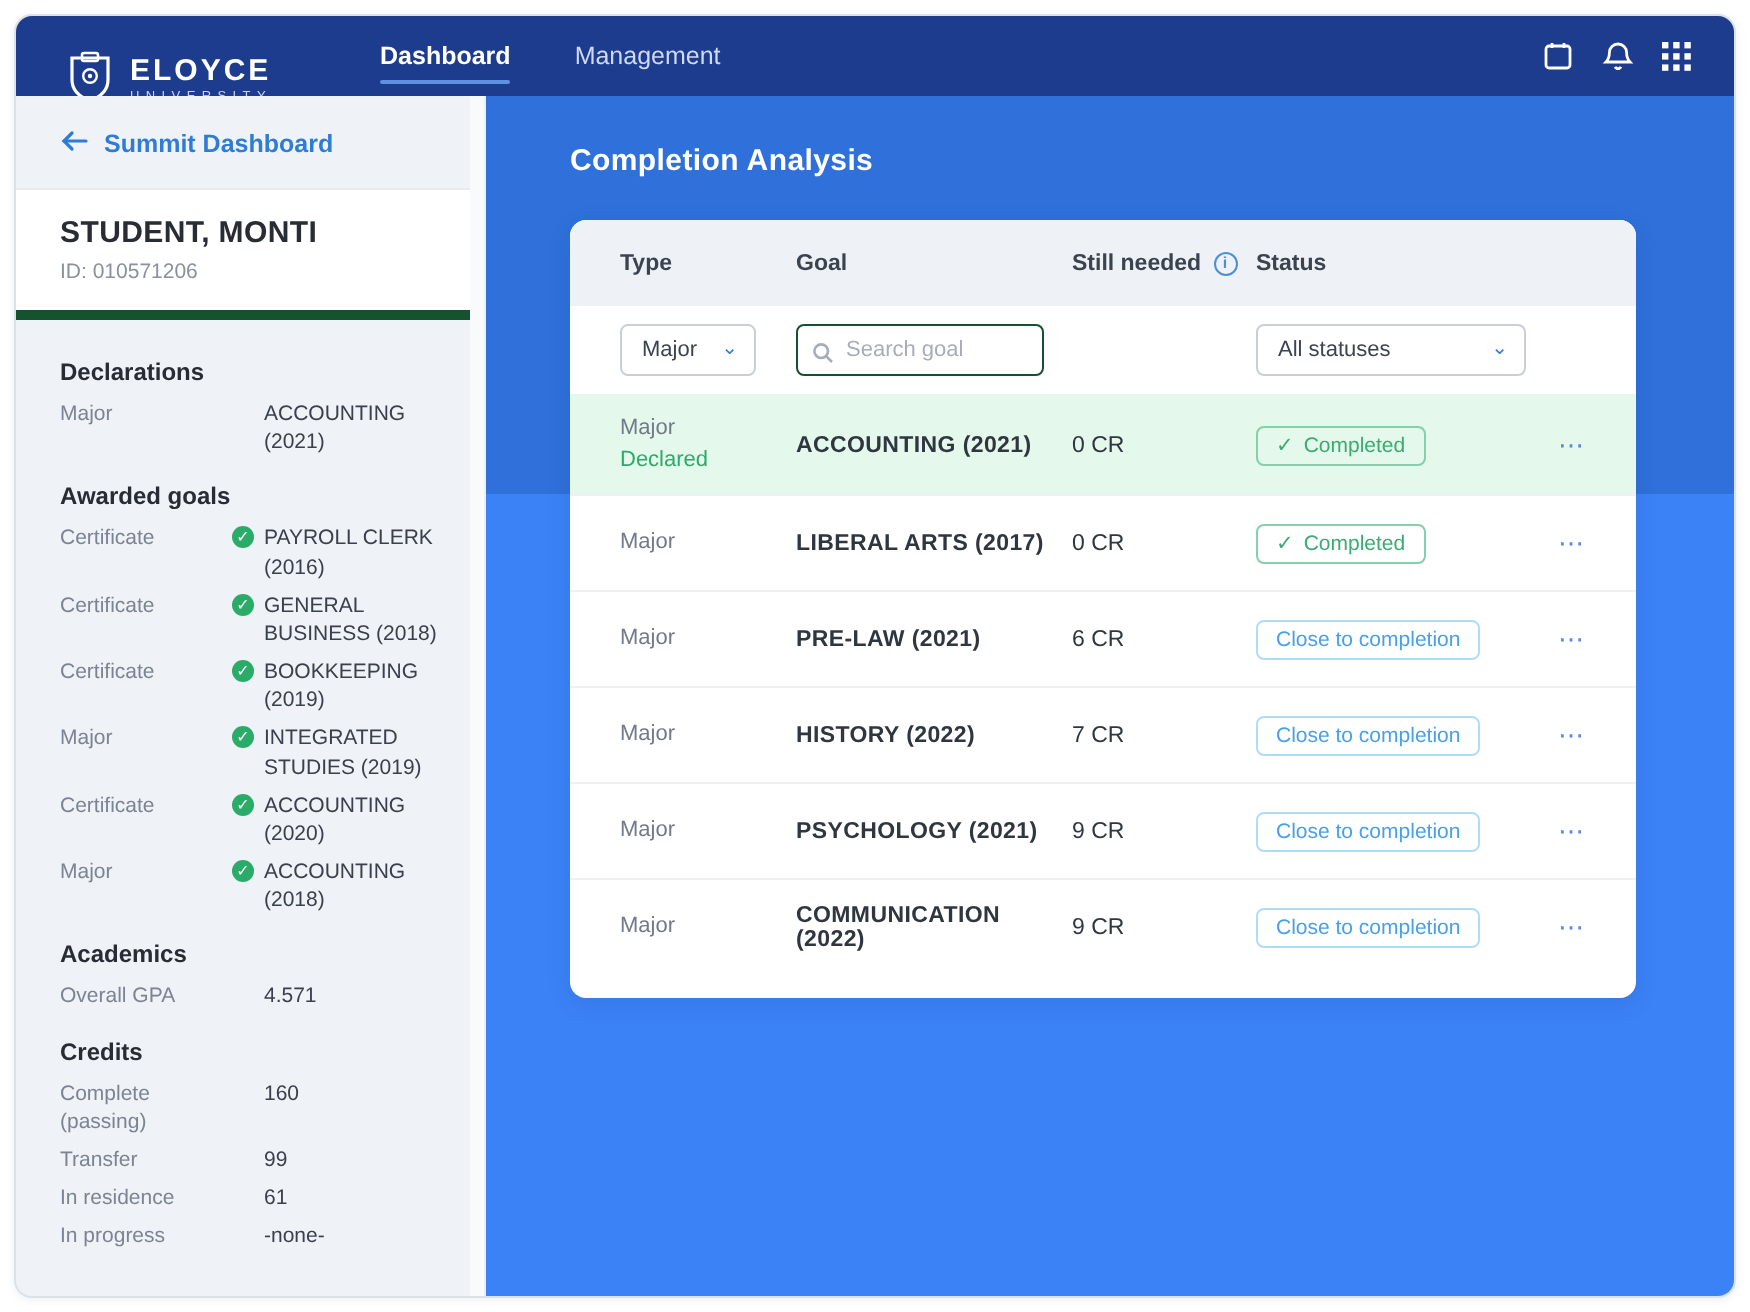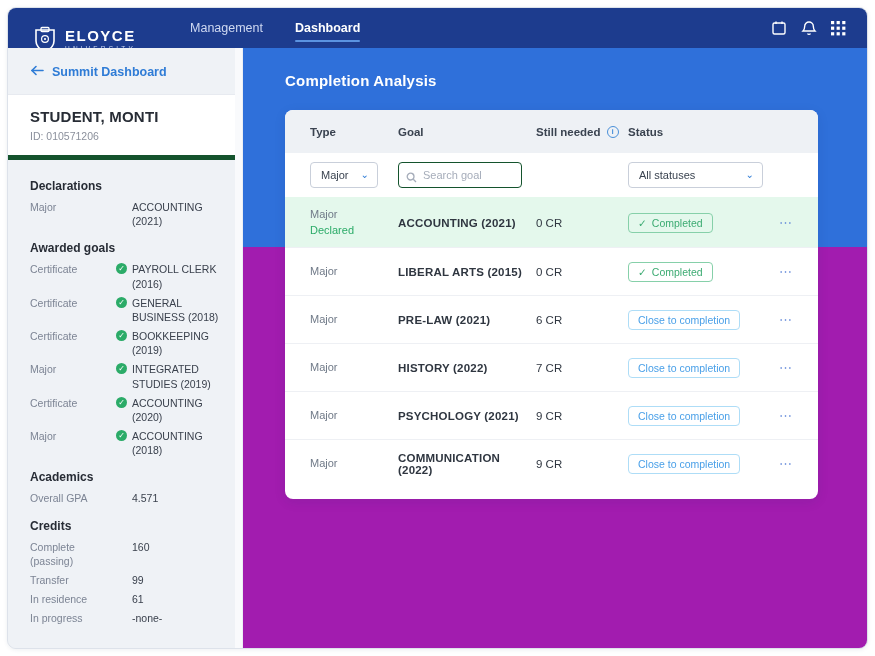--- a/index.html
+++ b/index.html
@@ -36,21 +36,21 @@
   .student-id { font-size:10.5px; color:#8b909c; margin-top:5px; }
 
   .side-sections { padding:6px 14px 14px 22px; }
   .side-section-title { font-size:12px; font-weight:bold; color:#272c35; margin:13px 0 7px; }
   .side-row { display:flex; font-size:10.5px; line-height:1.35; margin-bottom:5px; }
   .side-row-label { width:86px; flex-shrink:0; color:#7c8494; }
   .side-row-value { flex:1; position:relative; padding-left:16px; color:#3a414d; font-weight:500; }
   .side-check { position:absolute; left:0; top:1px; width:11px; height:11px; border-radius:50%; background:#2bab68; color:#fff; font-size:8px; line-height:11px; text-align:center; }
 
   
-  .main { flex:1; position:relative; background:#a21caf; overflow:hidden; }
+  .main { flex:1; position:relative; background:#3b82f6; overflow:hidden; }
   .blue-band { position:absolute; top:0; left:0; right:0; height:199px; background:#2f70da; }
   .main-inner { position:relative; padding:0 49px 0 42px; }
   .page-title { color:#ffffff; font-size:15px; font-weight:bold; letter-spacing:.2px; margin:23px 0 19px; line-height:20px; }
 
   .card { background:#ffffff; border-radius:8px; box-shadow:0 3px 12px rgba(20,40,90,.10); padding-bottom:12px; overflow:hidden; }
   .grid-row { display:grid; grid-template-columns:88px 138px 92px 1fr 30px; align-items:center; padding:0 25px 0 25px; }
   .thead { height:43px; background:#eef1f5; }
   .th { font-size:11.5px; font-weight:bold; color:#3a4350; display:flex; align-items:flex-end; gap:6px; }
   .info-icon { width:12px; height:12px; border:1px solid #4a90d9; border-radius:50%; color:#4a90d9; font-size:8px; line-height:10px; text-align:center; font-style:normal; cursor:pointer; }
 
@@ -89,26 +89,26 @@
           <circle cx="11" cy="13" r="3.4" stroke="#ffffff" stroke-width="1.2" fill="none"></circle>
           <circle cx="11" cy="13" r="1.1" fill="#ffffff"></circle>
         </svg>
       </span>
       <span class="brand-text">
         <div class="brand-name">ELOYCE</div>
         <div class="brand-sub">UNIVERSITY</div>
       </span>
     </div>
     <div class="nav-tabs">
-      <div class="nav-tab">
-        <span>Management</span>
-      </div>
       <div class="nav-tab active">
         <span>Dashboard</span>
         <span class="underline"></span>
+      </div>
+      <div class="nav-tab">
+        <span>Management</span>
       </div>
     </div>
     <div class="nav-right">
       <span class="nav-icon">
         <svg width="16" height="16" viewBox="0 0 16 16" fill="none" stroke="#ffffff" stroke-width="1.4">
           <rect x="2" y="3" width="12" height="11" rx="1.5"></rect>
           <line x1="5" y1="1.5" x2="5" y2="4"></line>
             <line x1="11" y1="1.5" x2="11" y2="4"></line>
         </svg>
       </span>
@@ -341,21 +341,21 @@
     <div class="row-actions">
       <span>⋯</span>
     </div>
   </div>
 
   <div class="grid-row trow">
     <div class="cell-type">
       <div>Major</div>
 
     </div>
-    <div class="cell-goal">LIBERAL ARTS (2015)</div>
+    <div class="cell-goal">LIBERAL ARTS (2017)</div>
     <div class="cell-needed">0 CR</div>
     <div>
       <span class="badge completed">
         <span>✓</span>
         <span>Completed</span>
       </span>
     </div>
     <div class="row-actions">
       <span>⋯</span>
     </div>

